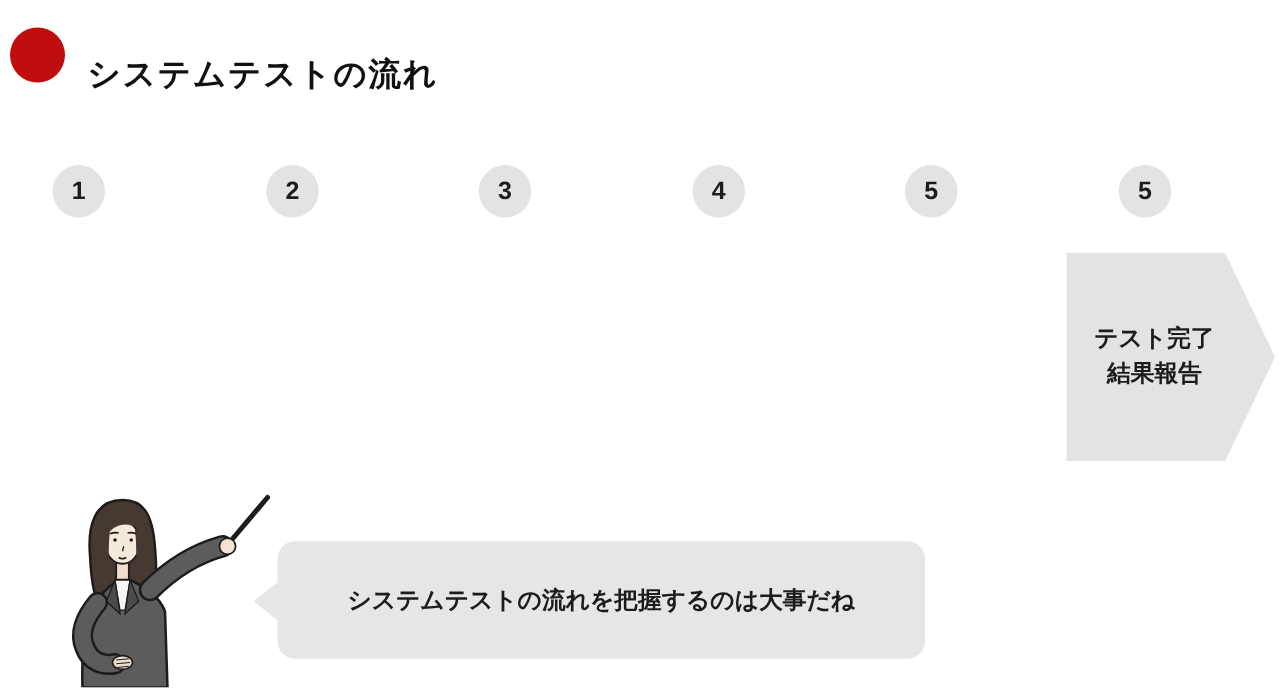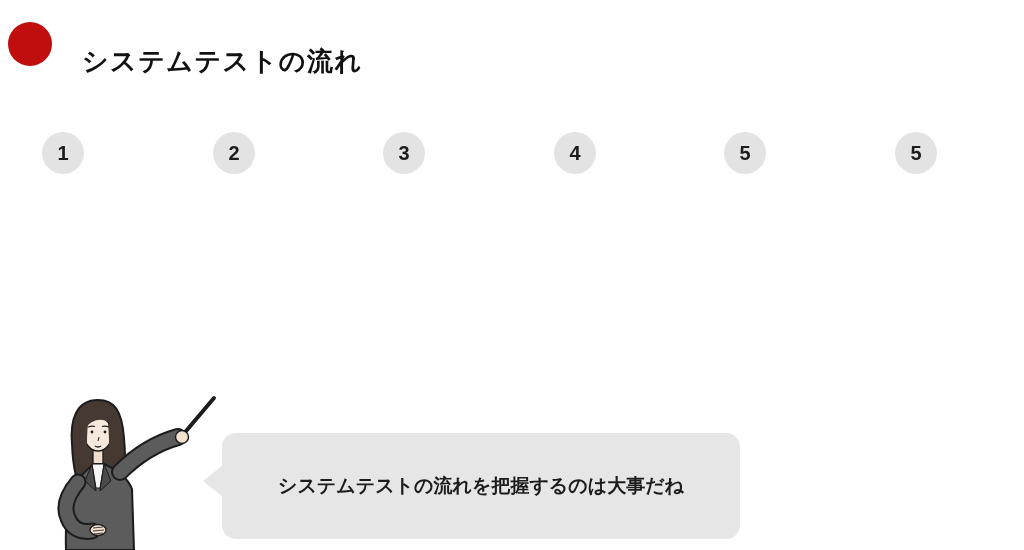--- a/index.html
+++ b/index.html
@@ -8,23 +8,23 @@
     background:#ffffff; font-family:"Liberation Sans","DejaVu Sans",sans-serif;
     color:#1c1c1c;
   }
 
   
   .title-bullet {
     position:absolute; left:8px; top:22px; width:44px; height:44px;
     border-radius:50%; background:#c00d0d;
   }
   .page-title {
-    position:absolute; left:82px; top:28px;
+    position:absolute; left:70px; top:28px;
     font-size:26px; font-weight:700; letter-spacing:1.5px; color:#111;
-    line-height:32px; white-space:nowrap;
+    line-height:32px; white-space:nowrap;font-family:Liberation Mono, monospace;
   }
 
   
   .step { position:absolute; top:132px; width:167px; height:237px; }
   .step-num {
     position:absolute; left:42px; top:0; width:42px; height:42px;
     border-radius:50%; background:#e3e3e3;
     display:flex; align-items:center; justify-content:center;
     font-size:20px; font-weight:700; color:#1c1c1c;
   }
@@ -40,21 +40,21 @@
   }
   .step-1 { left:0; }
   .step-2 { left:171px; }
   .step-3 { left:341px; }
   .step-4 { left:512px; }
   .step-5 { left:682px; }
   .step-6 { left:853px; }
 
   
   .speech-bubble {
-    position:absolute; left:222px; top:433px; width:518px; height:106px;
+    position:absolute; left:222px; top:433px; width:518px; height:94px;
     background:#e6e6e6; border-radius:14px;
     display:flex; align-items:center; justify-content:center;
   }
   .speech-bubble-tail {
     position:absolute; left:203px; top:465px;
     width:0; height:0;
     border-top:16px solid transparent;
     border-bottom:16px solid transparent;
     border-right:20px solid #e6e6e6;
   }
@@ -84,20 +84,24 @@
     <div class="step-num">3</div>
   </div>
   <div class="step step-4">
     <div class="step-num">4</div>
   </div>
   <div class="step step-5">
     <div class="step-num">5</div>
   </div>
   <div class="step step-6">
     <div class="step-num">5</div>
+    <div class="step-arrow">
+      <div class="step-label">テスト完了
+結果報告</div>
+    </div>
   </div>
 
   <div class="speech-bubble-tail"></div>
   <div class="speech-bubble">
     <div class="speech-text">システムテストの流れを把握するのは大事だね</div>
   </div>
 
   <svg class="character" viewBox="0 0 195 158" aria-hidden="true">
 
     <path d="M68,8 C46,8 40,28 42,52 C43,76 46,90 52,96 L90,96 C95,88 96,70 94,46 C92,18 84,8 68,8 Z" fill="#463931" stroke="#1c1c1c" stroke-width="2"></path>

